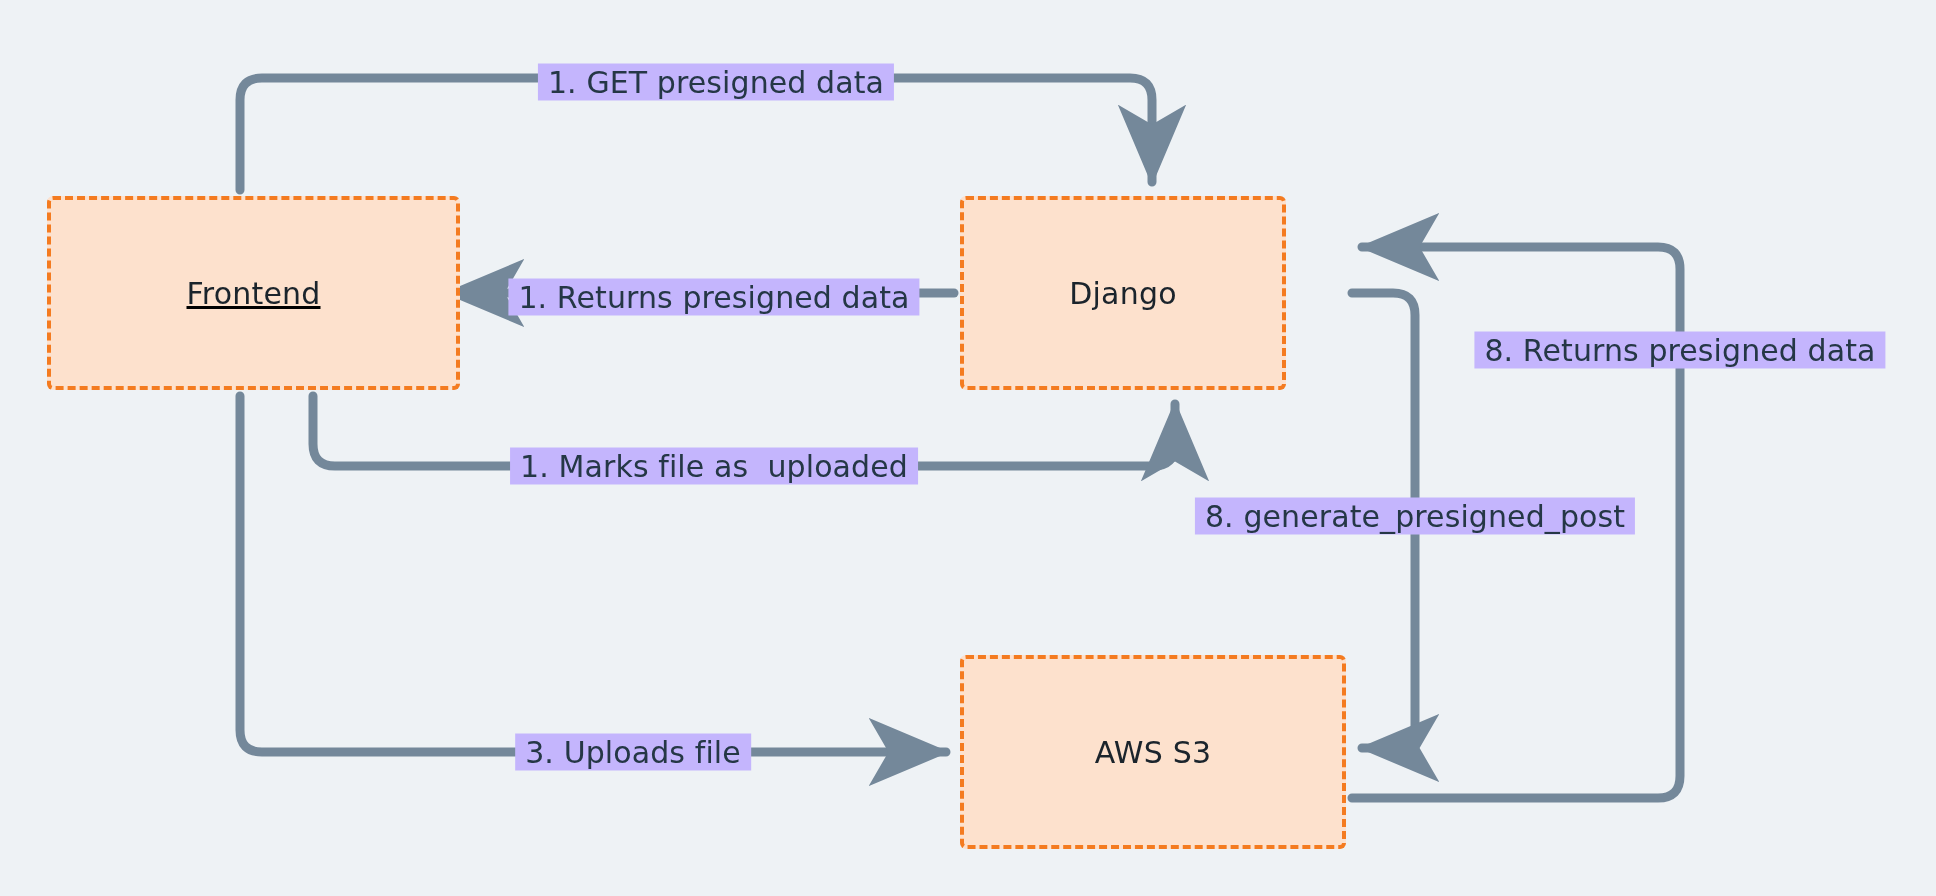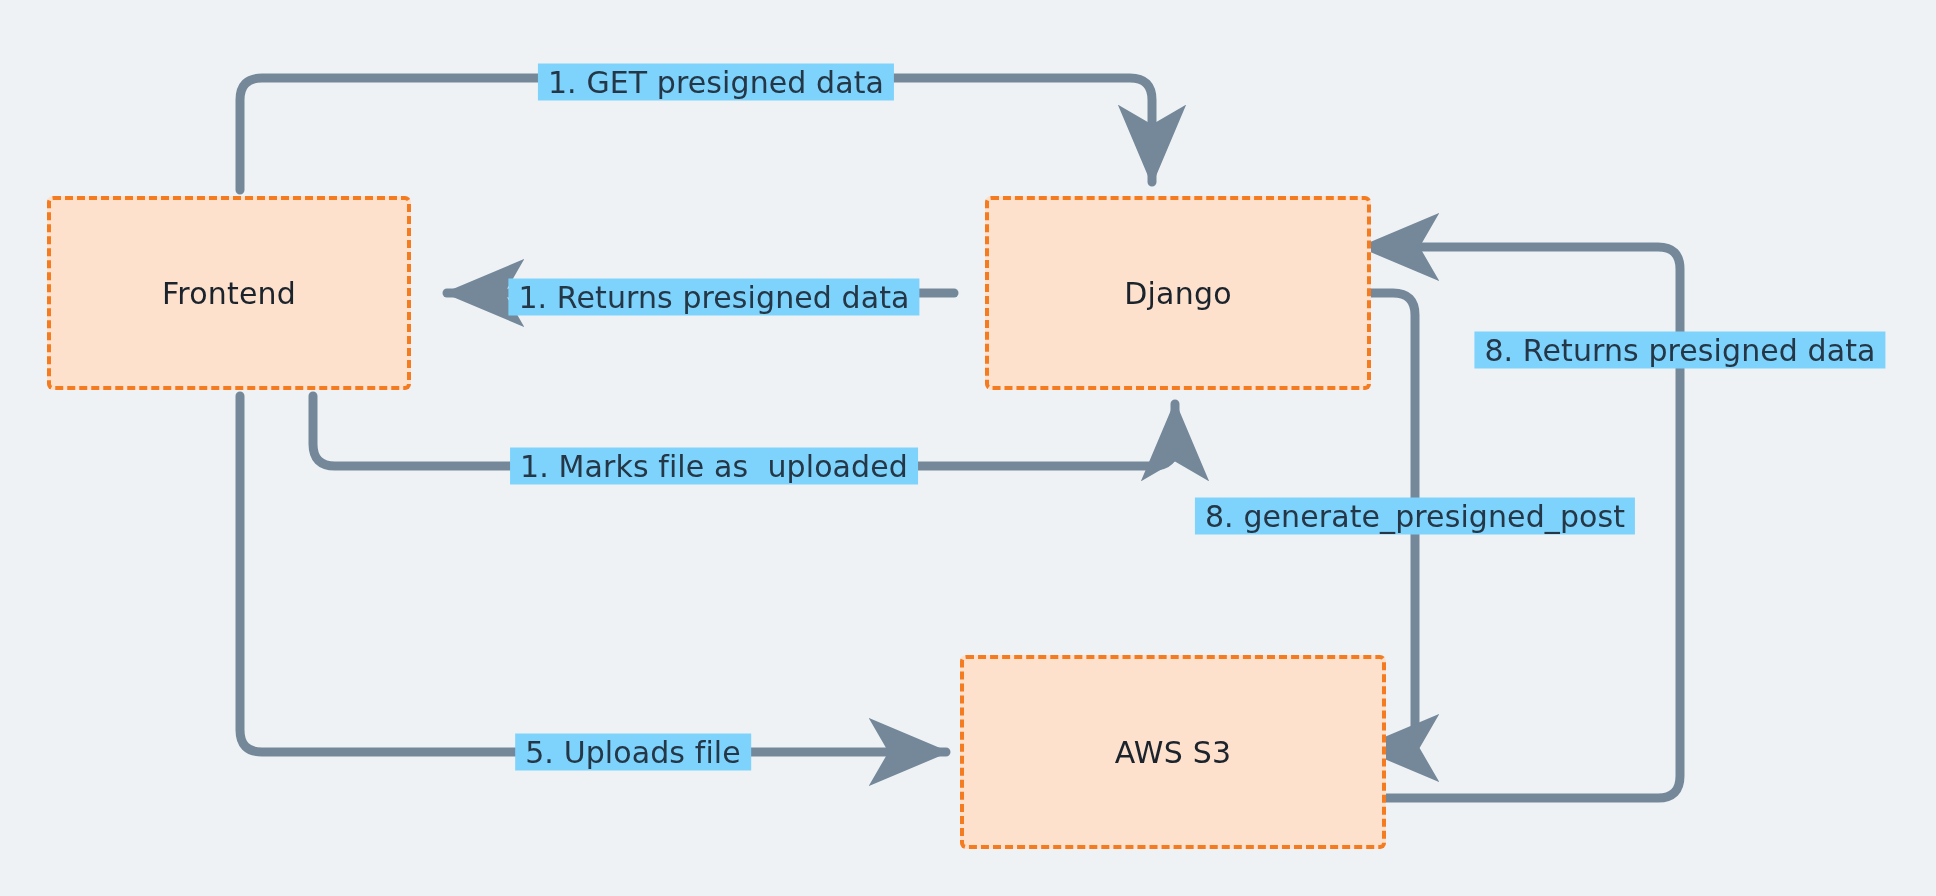--- a/index.html
+++ b/index.html
@@ -40,21 +40,21 @@
   .node-label {
     font-size: 30px;
     color: #1b242c;
     letter-spacing: 0.2px;
     white-space: pre;
   }
   .edge-label {
     position: absolute;
     font-size: 30px;
     color: #253746;
-    background: #7dd3fc;
+    background: #c4b5fd;
     white-space: pre;
     line-height: 1.1;
     padding: 2px 10px;
     transform: translate(-50%, -50%);
     letter-spacing: 0.1px;
     text-align: right;
   }
 </style>
 </head>
 <body>
@@ -74,37 +74,37 @@
 
     <path d="M1352,293 L1393,293 Q1415,293 1415,315 L1415,726 Q1415,748 1393,748 L1362,748" fill="none" stroke="#74889a" stroke-width="9" stroke-linecap="round" marker-end="url(#arrowhead)"></path>
 
     <path d="M1352,798 L1658,798 Q1680,798 1680,776 L1680,269 Q1680,247 1658,247 L1362,247" fill="none" stroke="#74889a" stroke-width="9" stroke-linecap="round" marker-end="url(#arrowhead)"></path>
 
     <path d="M240,396 L240,730 Q240,752 262,752 L946,752" fill="none" stroke="#74889a" stroke-width="9" stroke-linecap="round" marker-end="url(#arrowhead)"></path>
 
     <path d="M313,396 L313,444 Q313,466 335,466 L1153,466 Q1175,466 1175,444 L1175,404" fill="none" stroke="#74889a" stroke-width="9" stroke-linecap="round" marker-end="url(#arrowhead)"></path>
   </svg>
 
-  <div class="node" style="left:47px; top:196px; width:364px; height:194px;">
+  <div class="node" style="left:47px; top:196px; width:413px; height:194px;text-decoration:underline;">
     <span class="node-label">Frontend</span>
   </div>
 
-  <div class="node" style="left:960px; top:196px; width:386px; height:194px;margin-left:25px;">
+  <div class="node" style="left:960px; top:196px; width:326px; height:194px;">
     <span class="node-label">Django</span>
   </div>
 
-  <div class="node" style="left:960px; top:655px; width:426px; height:194px;">
+  <div class="node" style="left:960px; top:655px; width:386px; height:194px;">
     <span class="node-label">AWS S3</span>
   </div>
 
   <div class="edge-label" style="left:716px; top:82px;">1. GET presigned data</div>
 
   <div class="edge-label" style="left:1415px; top:516px;">8. generate_presigned_post</div>
 
   <div class="edge-label" style="left:1680px; top:350px;">8. Returns presigned data</div>
 
   <div class="edge-label" style="left:714px; top:297px;">1. Returns presigned data</div>
 
-  <div class="edge-label" style="left:633px; top:752px;">5. Uploads file</div>
+  <div class="edge-label" style="left:633px; top:752px;">3. Uploads file</div>
 
   <div class="edge-label" style="left:714px; top:466px;">1. Marks file as  uploaded</div>
 
 </div>
 
 </body></html>

